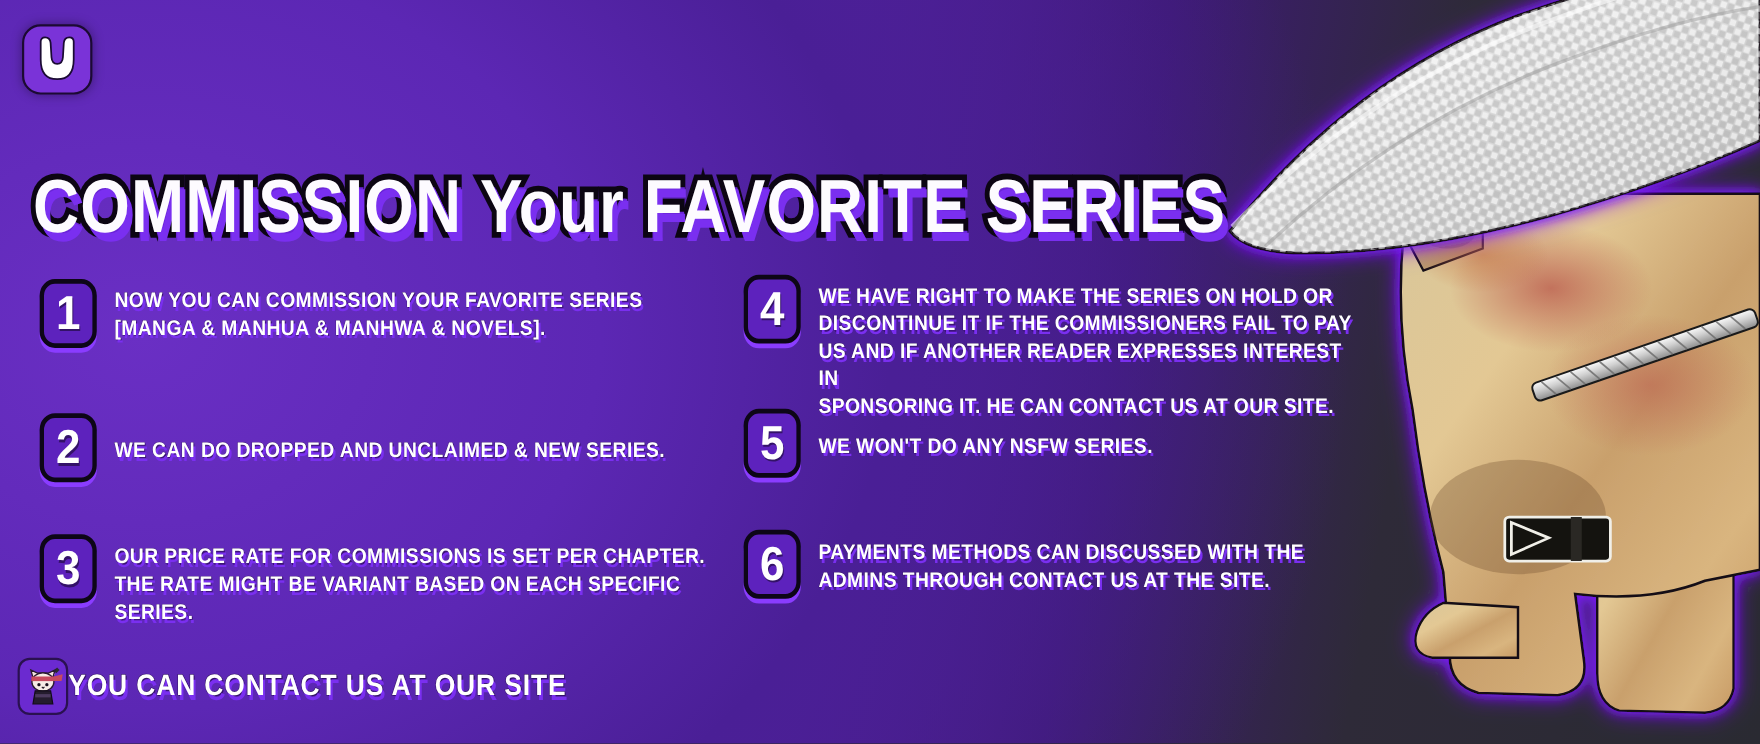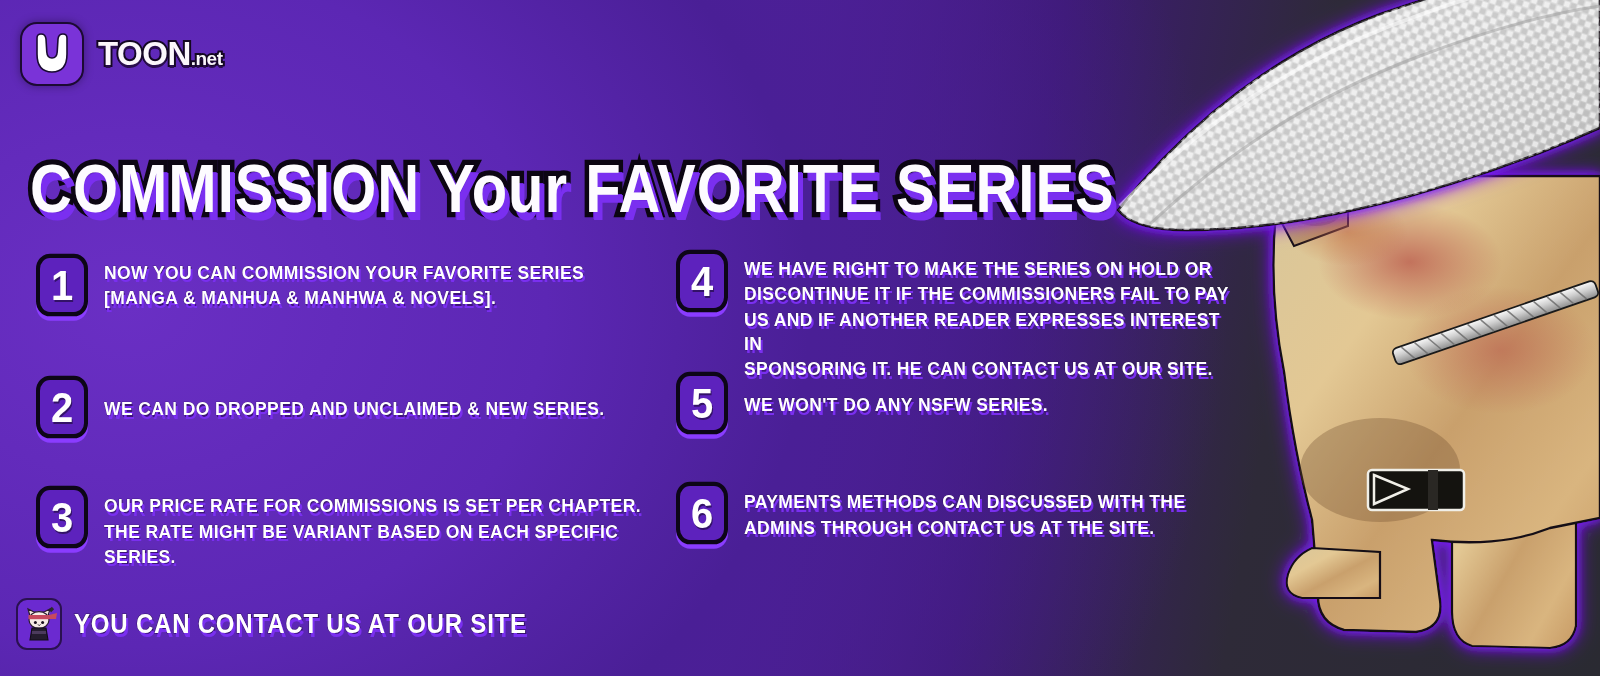--- a/index.html
+++ b/index.html
@@ -93,21 +93,21 @@
   .i2 { top:126px; left:0; }
   .i3 { top:236px; left:0; }
   .i4 { top:0px;   left:0; }
   .i5 { top:122px; left:0; }
   .i6 { top:232px; left:0; }
   .i4 .item-text, .i1 .item-text { padding-top:4px; }
   .i2 .item-text, .i5 .item-text { padding-top:17px; }
   .i3 .item-text, .i6 .item-text { padding-top:5px; }
 
   
-  #footer { position:absolute; left:16px; top:598px; display:flex; align-items:center; gap:12px; }
+  #footer { position:absolute; left:16px; top:598px; display:flex; align-items:center; }
   #footer-avatar {
     width:46px; height:52px; border-radius:11px;
     background:#6b2ad0;
     border:2px solid #2a1150;
     display:flex; align-items:center; justify-content:center;
     overflow:hidden;
   }
   #footer-text {
     color:#ffffff; font-size:24px; font-weight:900; letter-spacing:.8px;
     text-shadow: 2px 4px 0 #7a2ff0, 1px 1px 0 #34106b;
@@ -243,23 +243,20 @@
       <path d="M70 224 Q190 112 340 56 Q440 18 520 6" fill="none" stroke="#9c9c9c" stroke-width="3" opacity=".5"></path>
     </svg>
   </div>
 
   <div id="header">
     <div id="logo-mark">
       <svg width="48" height="48" viewBox="0 0 48 48" aria-hidden="true">
         <path d="M9 8 Q9 4 13 4 Q17.5 4 18 9 L18.8 22 Q19.2 28 24 28 Q28.8 28 29.2 22 L30 9 Q30.5 4 35 4 Q39 4 39 8 L39 24 Q39 42 24 42 Q9 42 9 24 Z" fill="#ffffff" stroke="#1b0b33" stroke-width="1.6" stroke-linejoin="round"></path>
       </svg>
     </div>
-    <div id="logo-word">
-      <span>TOON</span><span class="tld">.net</span>
-    </div>
   </div>
 
   <div id="title">COMMISSION Your FAVORITE SERIES</div>
 
   <div id="list">
 
     <div class="col left">
       <div class="item i1">
         <div class="badge">1</div>
         <div class="item-text">NOW YOU CAN COMMISSION YOUR FAVORITE SERIES

